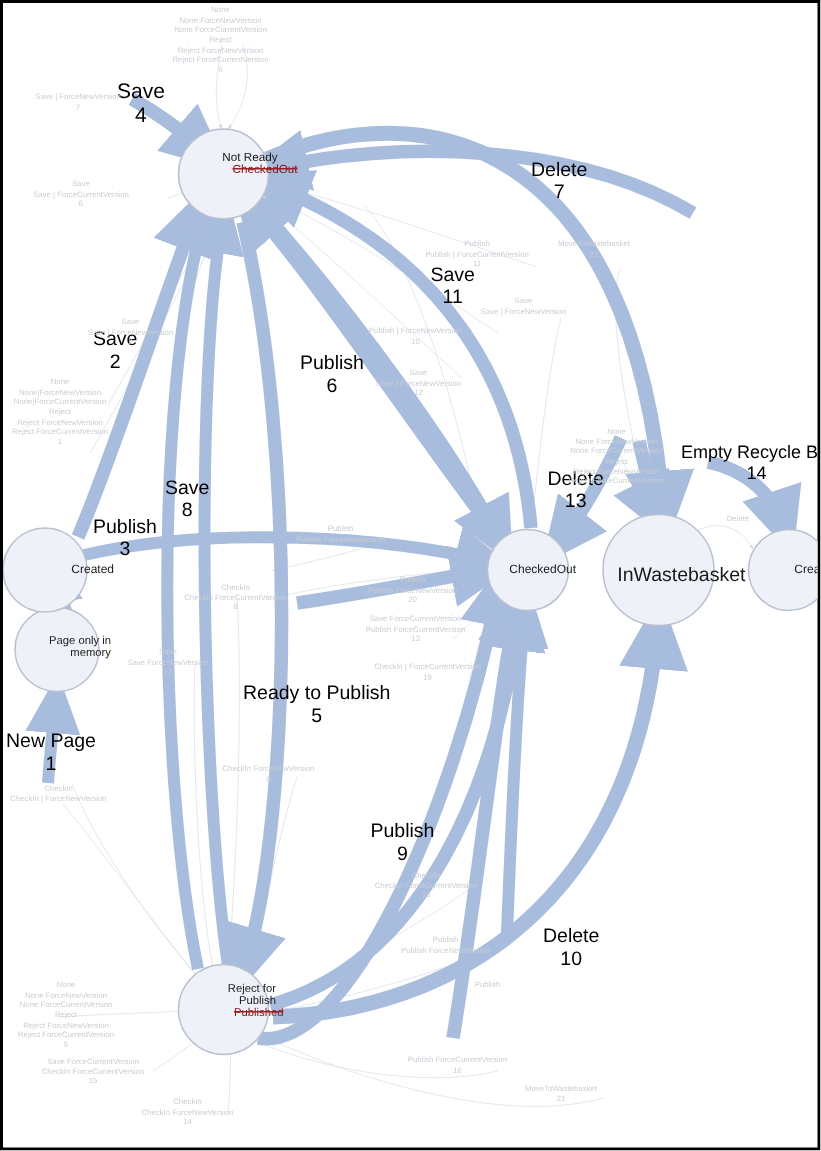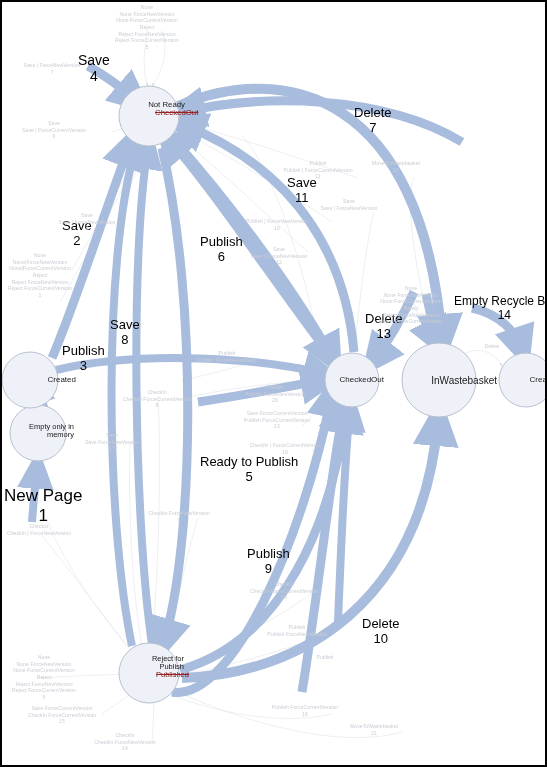--- a/index.html
+++ b/index.html
@@ -163,21 +163,21 @@
       <circle cx="28" cy="378" r="28" fill="#eef1f8" stroke="#b9c0cf" stroke-width="1"></circle>
       <circle cx="147" cy="114" r="30" fill="#eef1f8" stroke="#b9c0cf" stroke-width="1"></circle>
       <circle cx="147" cy="671" r="30" fill="#eef1f8" stroke="#b9c0cf" stroke-width="1"></circle>
       <circle cx="350" cy="378" r="27" fill="#eef1f8" stroke="#b9c0cf" stroke-width="1"></circle>
       <circle cx="437" cy="378" r="37" fill="#eef1f8" stroke="#b9c0cf" stroke-width="1"></circle>
       <circle cx="524" cy="378" r="27" fill="#eef1f8" stroke="#b9c0cf" stroke-width="1"></circle>
     </g>
   </svg>
 
   <div class="node-label" style="left:0px; top:421px; width:72px; font-size:7.5px;">
-    <span>Empty only in</span><br>
+    <span>Page only in</span><br>
     <span>memory</span>
   </div>
 
   <div class="node-label" style="left:16px; top:374px; width:58px; font-size:8px;">
     <span>Created</span>
   </div>
 
   <div class="node-label" style="left:111px; top:99px; width:72px; font-size:7.8px;">
     <span>Not Ready</span><br>
     <span class="strike">CheckedOut</span>
@@ -186,45 +186,45 @@
   <div class="node-label" style="left:112px; top:653px; width:70px; font-size:7.5px;">
     <span>Reject for</span><br>
     <span>Publish</span><br>
     <span class="strike">Published</span>
   </div>
 
   <div class="node-label" style="left:318px; top:374px; width:64px; font-size:8px;">
     <span>CheckedOut</span>
   </div>
 
-  <div class="node-label" style="left:399px; top:374px; width:96px; font-size:10px;">
+  <div class="node-label" style="left:399px; top:374px; width:96px; font-size:13px;">
     <span>InWastebasket</span>
   </div>
 
   <div class="node-label" style="left:492px; top:374px; width:64px; font-size:8px;">
     <span>Created</span>
   </div>
 
-  <div class="edge-label" style="left:2px; top:484px; font-size:17px;">
+  <div class="edge-label" style="left:2px; top:484px; font-size:13px;">
     <span>New Page</span>
     <span class="num">1</span>
   </div>
   <div class="edge-label" style="left:60px; top:216px; font-size:13px;">
     <span>Save</span>
     <span class="num">2</span>
   </div>
   <div class="edge-label" style="left:60px; top:341px; font-size:13px;">
     <span>Publish</span>
     <span class="num">3</span>
   </div>
   <div class="edge-label" style="left:76px; top:50px; font-size:14px;">
     <span>Save</span>
     <span class="num">4</span>
   </div>
-  <div class="edge-label" style="left:160px; top:452px; font-size:13px;margin-left:38px;">
+  <div class="edge-label" style="left:160px; top:452px; font-size:13px;">
     <span>Ready to Publish</span>
     <span class="num">5</span>
   </div>
   <div class="edge-label" style="left:198px; top:232px; font-size:13px;">
     <span>Publish</span>
     <span class="num">6</span>
   </div>
   <div class="edge-label" style="left:352px; top:103px; font-size:13px;">
     <span>Delete</span>
     <span class="num">7</span>

